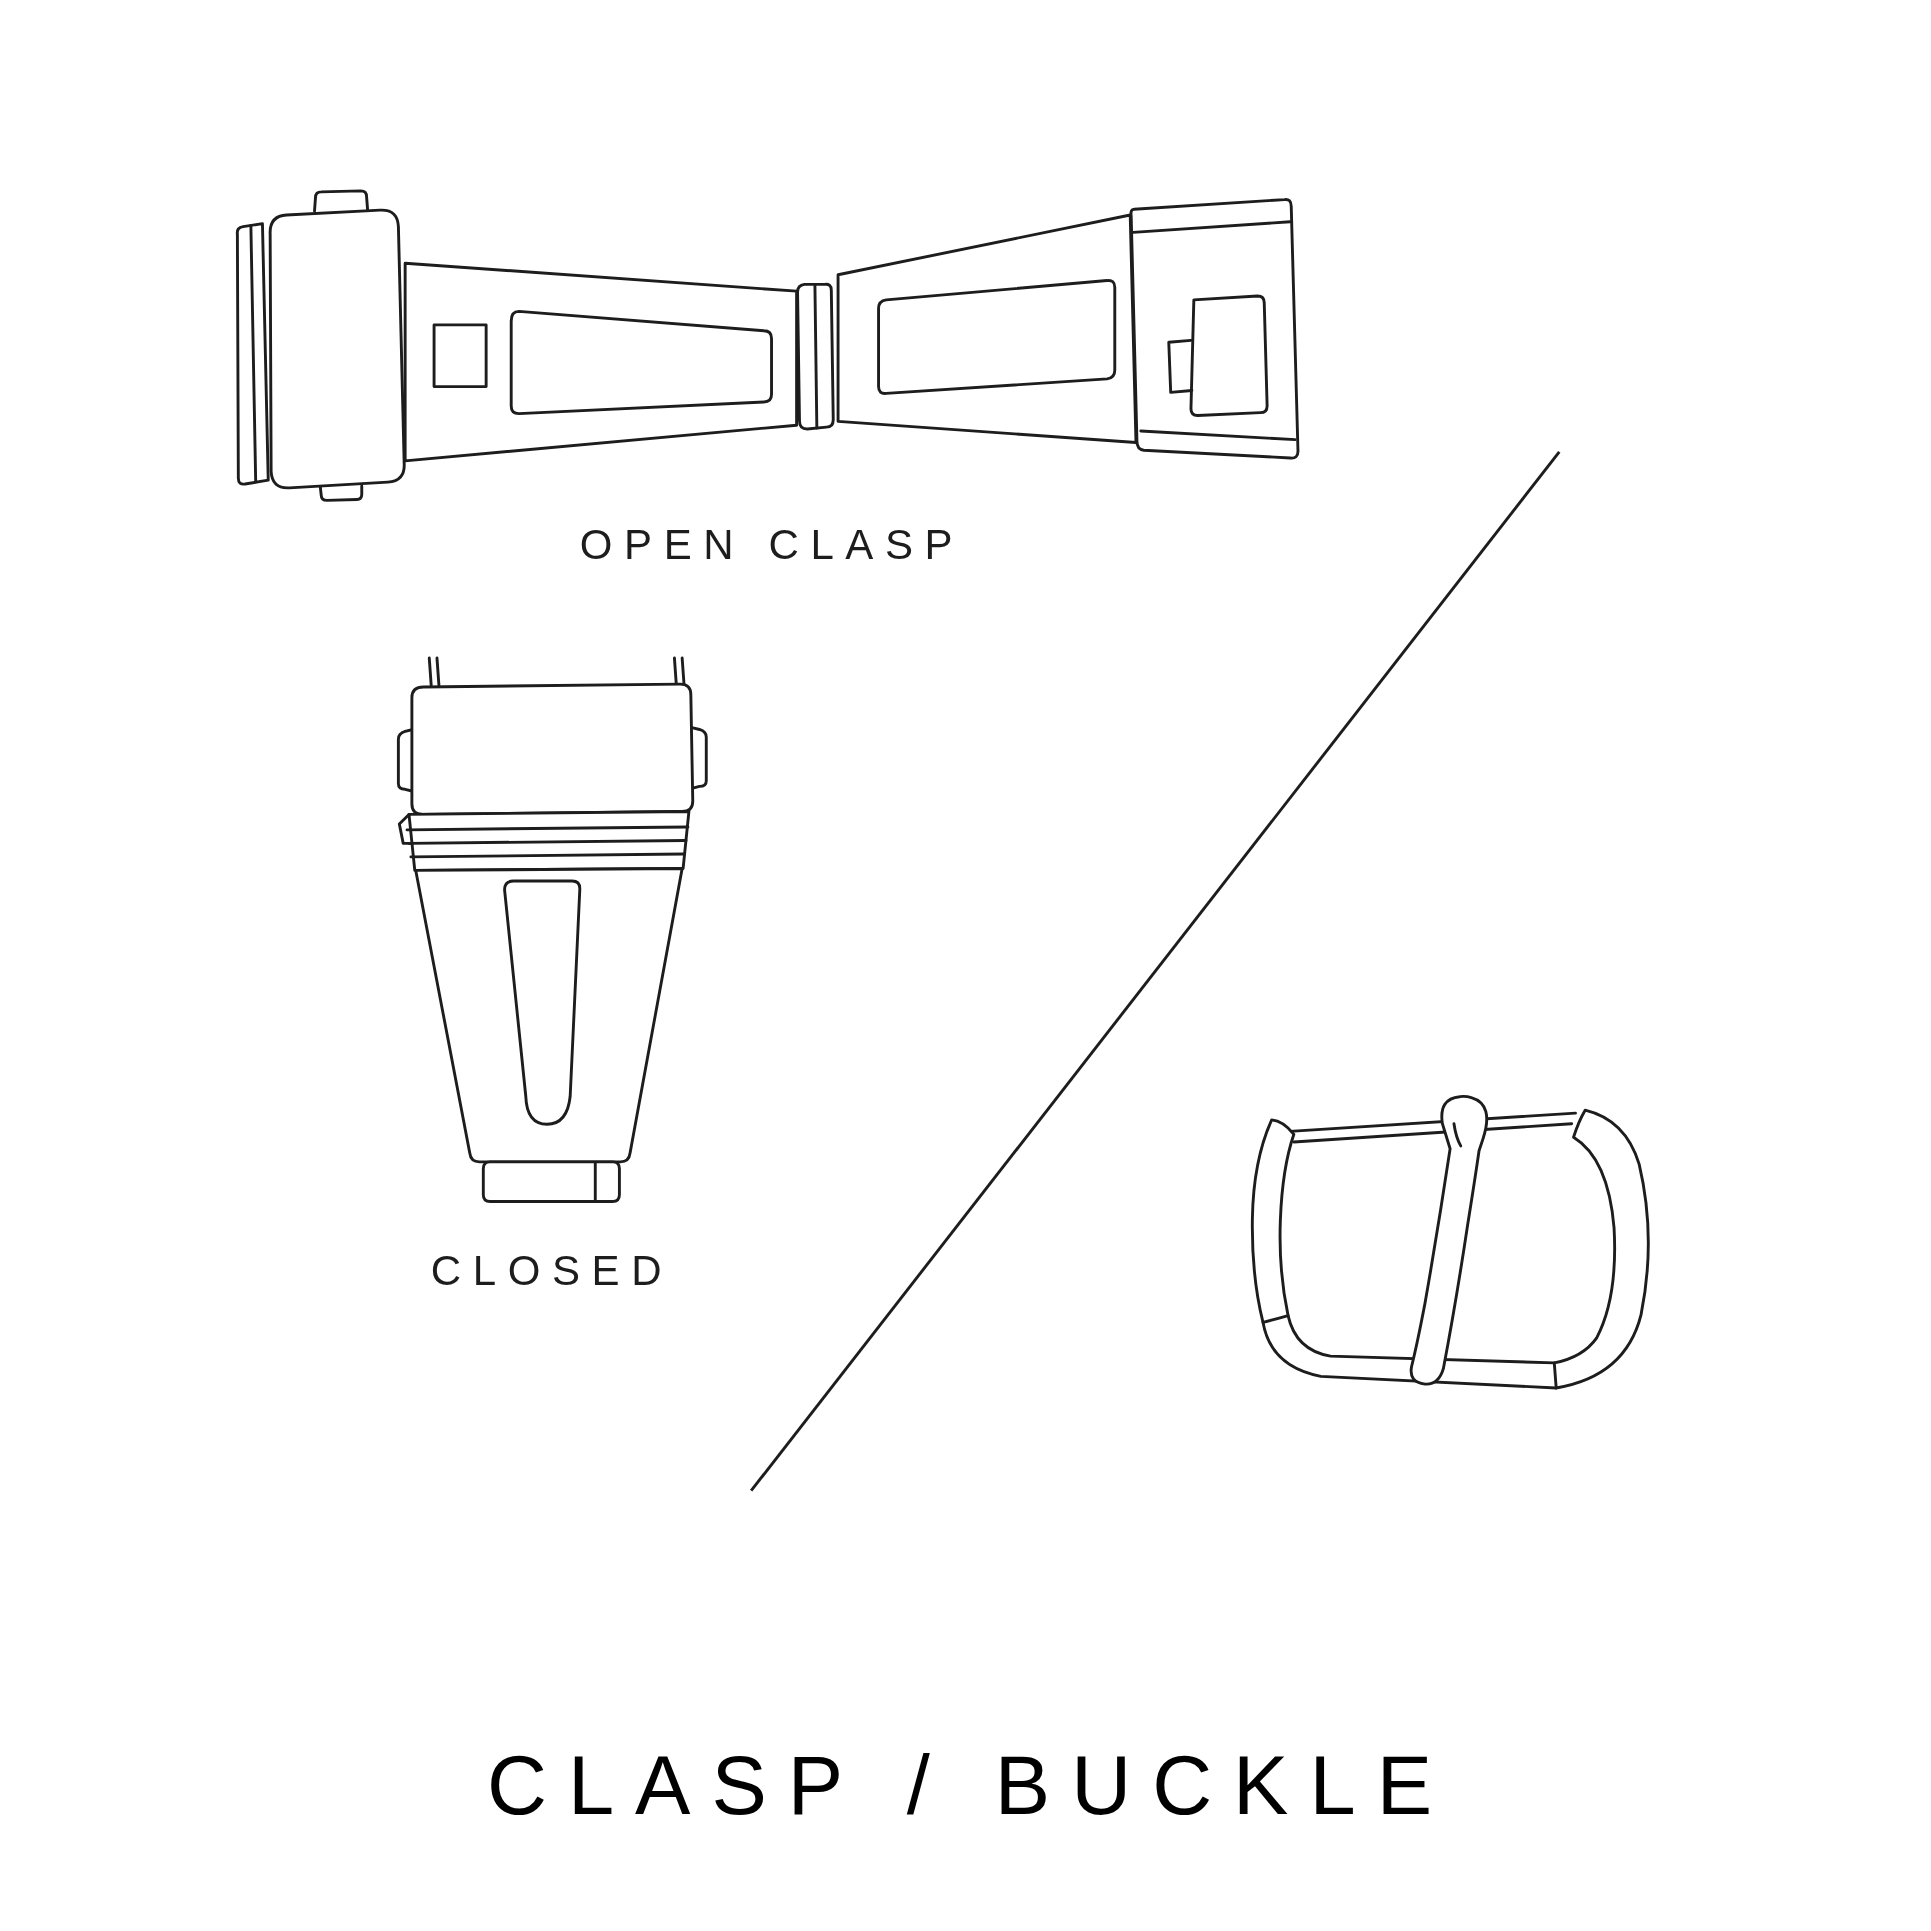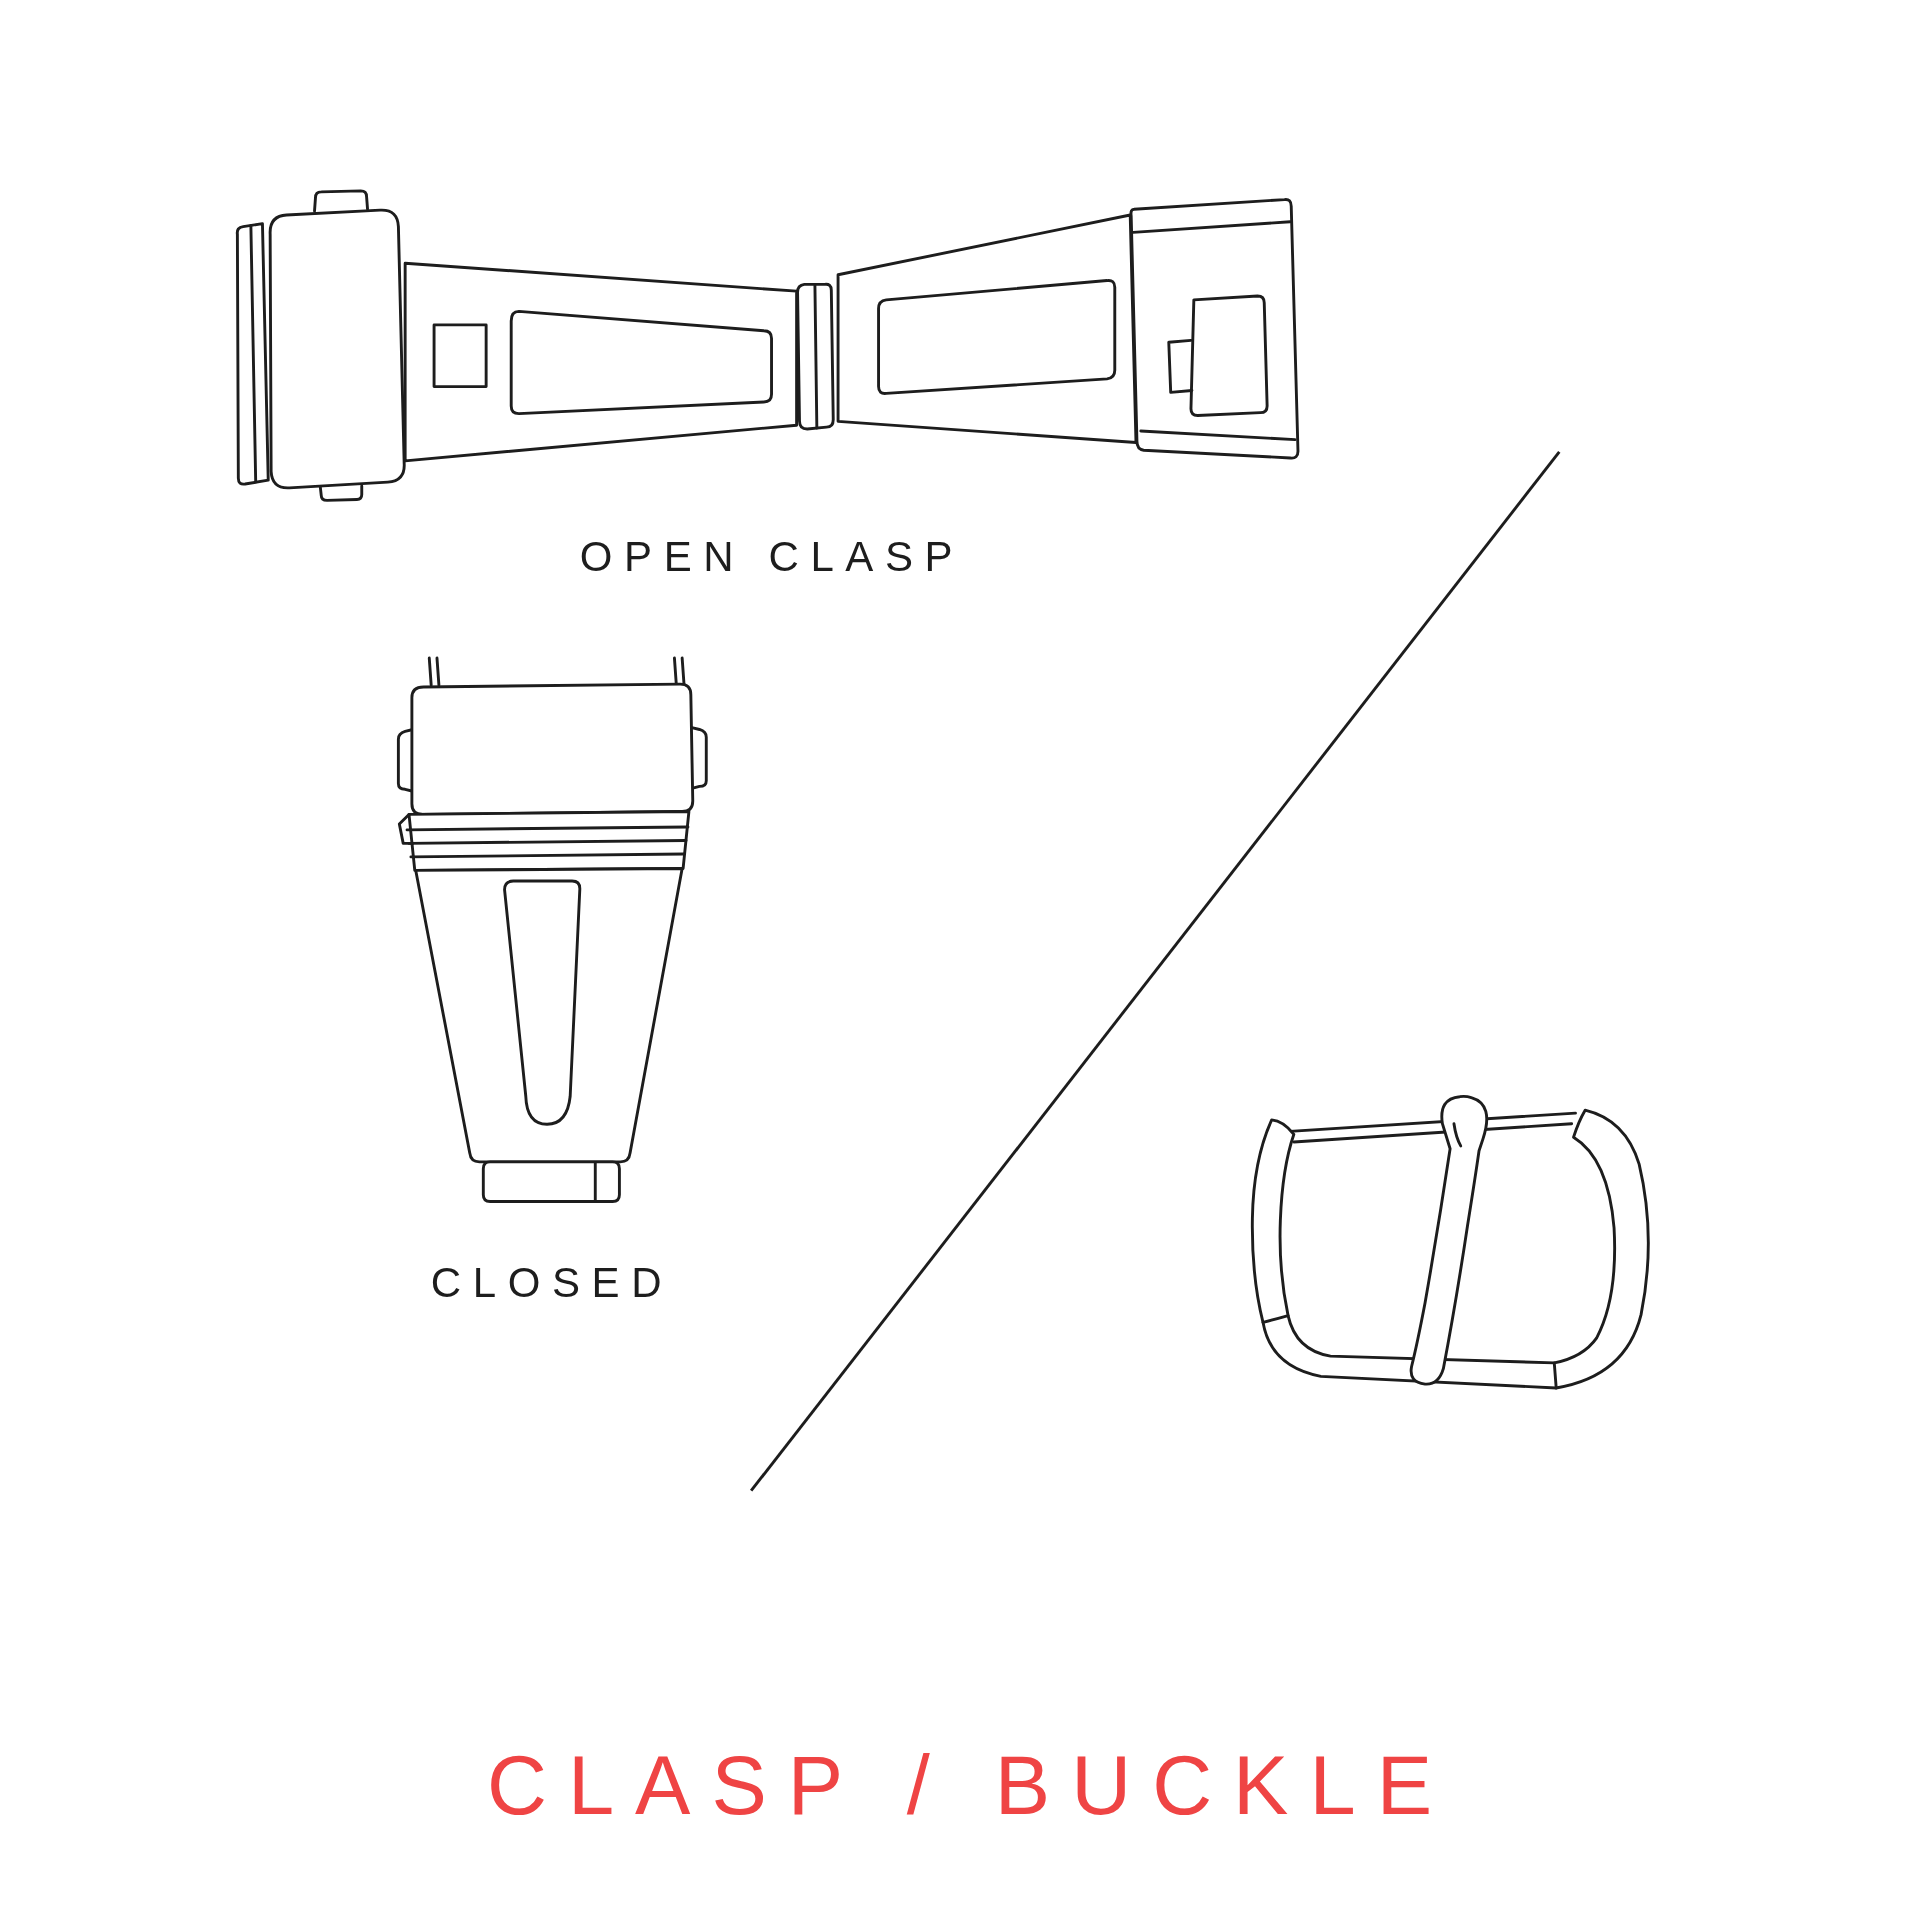--- a/index.html
+++ b/index.html
@@ -6,25 +6,24 @@
   body{
     width:1931px;height:1931px;position:relative;background:#ffffff;
     font-family:"Liberation Sans", sans-serif;color:#1d1d1d;overflow:hidden;
   }
   .fig{position:absolute;}
   .fig svg{display:block;overflow:visible;}
   .caption{
     position:absolute;transform:translateX(-50%);
     font-size:42px;font-weight:400;letter-spacing:11.6px;color:#1d1d1d;
     white-space:nowrap;
-    margin-top:12px;
   }
   .title{
     position:absolute;transform:translateX(-50%);
-    font-size:83px;font-weight:400;letter-spacing:21px;color:#ef4444;
+    font-size:83px;font-weight:400;letter-spacing:21px;color:#000000;
     white-space:nowrap;
   }
   .stroke{fill:#ffffff;stroke:#1d1d1d;stroke-width:3;stroke-linejoin:round;stroke-linecap:round;}
   .stroke-nf{fill:none;stroke:#1d1d1d;stroke-width:3;stroke-linejoin:round;stroke-linecap:round;}
 </style>
 </head>
 <body>
 
 <svg style="position:absolute;left:0;top:0;" width="1931" height="1931" viewBox="0 0 2000 2000">
   <line x1="1615" y1="468" x2="778" y2="1544" stroke="#1d1d1d" stroke-width="3"></line>

